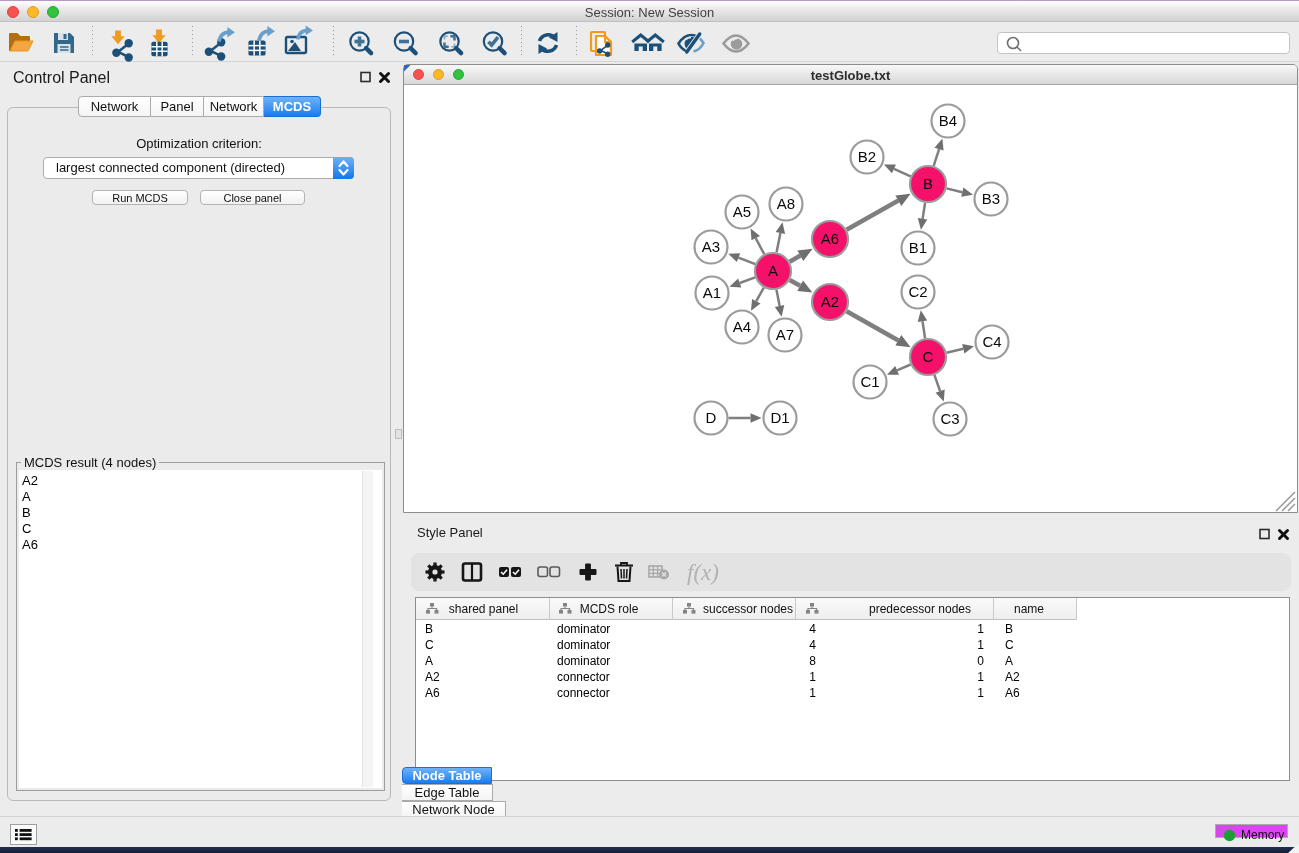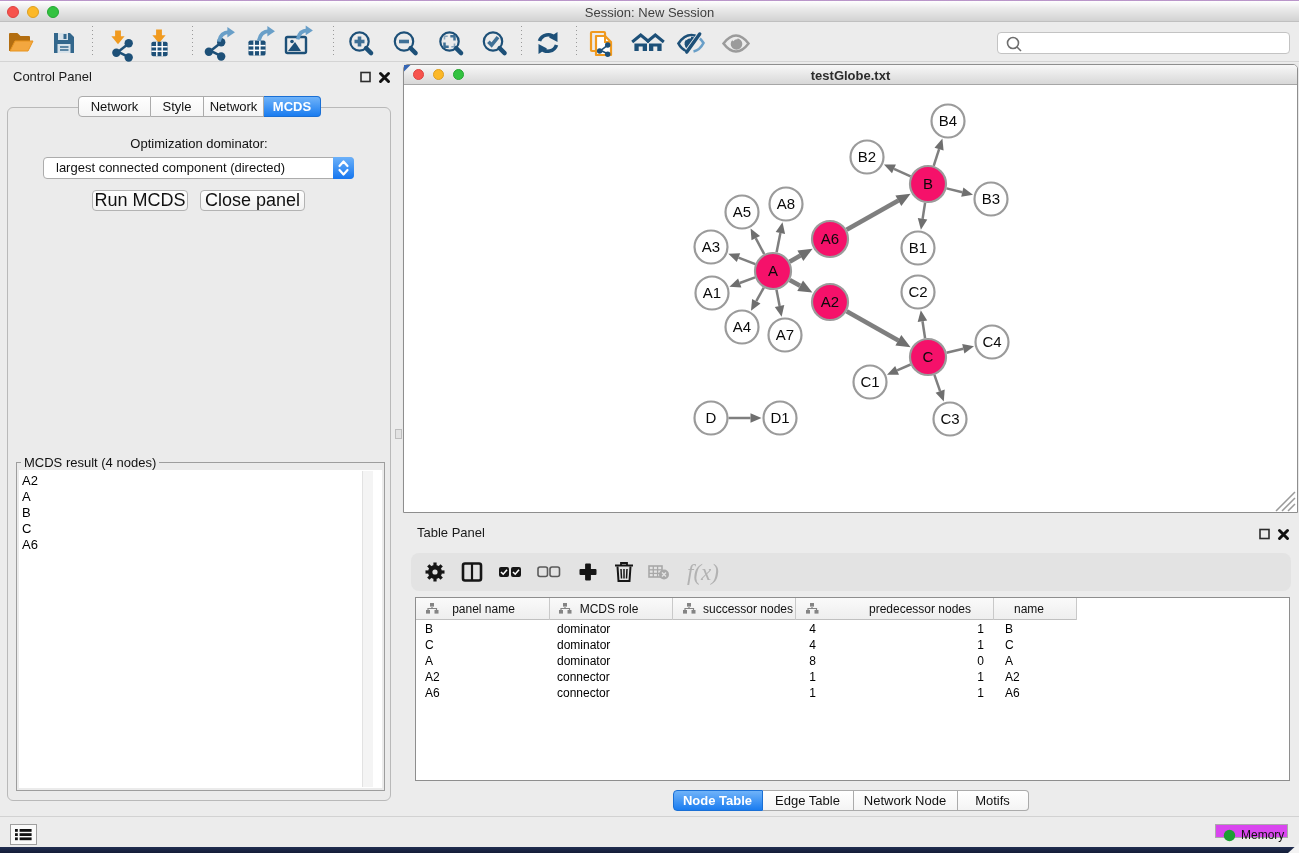--- a/index.html
+++ b/index.html
@@ -16,31 +16,31 @@
 #tl2 { left:27px; background:#fcb827; border:1px solid #de9f1f; }
 #tl3 { left:47px; background:#33c240; border:1px solid #24a732; }
 
 
 #toolbar { left:0; top:22px; width:1299px; height:40px; background:#ececec; border-bottom:1px solid #d4d4d4; }
 .tsep { top:26px; width:1px; height:32px; background:repeating-linear-gradient(#9a9a9a 0 1px, transparent 1px 4px); }
 #search { left:997px; top:32px; width:293px; height:22px; background:#fff; border:1px solid #c3c3c3; border-radius:4px; }
 
 
 #leftcol { left:0; top:63px; width:402px; height:753px; background:#ececec; }
-#cp-title { left:13px; top:69px; font-size:13px; color:#1a1a1a; }
+#cp-title { left:13px; top:69px; font-size:16px; color:#1a1a1a; }
 #cp-panel { left:7px; top:107px; width:384px; height:694px; border:1px solid #b9b9b9; border-radius:6px; background:#ebebeb; }
 #cp-tabs { left:78px; top:96px; height:21px; display:flex; font-size:13px; }
 .tab { border:1px solid #ababab; border-left:none; background:linear-gradient(#ffffff,#f4f4f4); color:#111; display:flex; align-items:center; justify-content:center; }
 .tab:first-child { border-left:1px solid #ababab; border-radius:4px 0 0 4px; }
 .tab:last-child { border-radius:0 4px 4px 0; }
 .tab.sel { background:linear-gradient(#6fb3f9,#1a7cf0); color:#fff; border-color:#1a6fd4;font-weight:bold; }
 #opt-label { left:8px; top:136px; width:382px; text-align:center; font-size:13px; color:#111; }
 #combo { left:43px; top:157px; width:311px; height:22px; background:#fff; border:1px solid #acacac; border-radius:4px; font-size:13px; color:#111; line-height:20px; padding-left:12px; }
 #combo-step { right:-1px; top:-1px; width:21px; height:22px; border-radius:0 4px 4px 0; background:linear-gradient(#6cb1f9,#1576ef); }
-.btn { height:21px; background:linear-gradient(#ffffff,#f1f1f1); border:1px solid #b3b3b3; border-radius:4px; font-size:18px; color:#111; display:flex; align-items:center; justify-content:center; }
+.btn { height:15px; background:linear-gradient(#ffffff,#f1f1f1); border:1px solid #b3b3b3; border-radius:4px; font-size:11px; color:#111; display:flex; align-items:center; justify-content:center; }
 #btn-run { left:92px; top:190px; width:96px; }
 #btn-close { left:200px; top:190px; width:105px; }
 #fieldset { left:16px; top:462px; width:369px; height:329px; border:1px solid #9d9d9d; }
 #fs-legend { left:21px; top:455px; background:#ebebeb; padding:0 3px; font-size:13px; color:#111; }
 #fs-list { left:19px; top:470px; width:363px; height:318px; background:#fff; font-size:13px; color:#000; line-height:16px; padding:3px 0 0 3px; }
 #fs-scroll { right:9px; top:1px; width:11px; height:316px; background:#f4f4f4; border-left:1px solid #e2e2e2; }
 
 
 #mdi { left:402px; top:63px; width:897px; height:753px; background:#e9e9e9; }
 
@@ -55,21 +55,21 @@
 
 
 #tablepanel { left:402px; top:513px; width:897px; height:303px; background:#ececec; }
 #tp-title { left:15px; top:12px; font-size:13px; color:#1a1a1a; }
 #tp-toolbar { left:9px; top:40px; width:880px; height:38px; background:#e3e3e3; border-radius:8px;text-decoration:underline; }
 #tp-table { left:13px; top:84px; width:875px; height:184px; background:#fff; border:1px solid #8e8e8e; }
 #tp-header { left:0; top:0; width:661px; height:22px; background:linear-gradient(#fafafa,#eeeeee); border-bottom:1px solid #c0c0c0; font-size:12px; color:#111; }
 .hcell { position:absolute; top:0; height:22px; border-right:1px solid #c9c9c9; display:flex; align-items:center; justify-content:center; }
 .hlbl { position:absolute; top:4px; transform:translateX(-50%); white-space:nowrap; }
 .trow { position:absolute; font-size:12px; color:#000; height:16px; line-height:16px; }
-#tp-tabs { left:0; top:277px; width:897px; height:21px; display:flex; justify-content:center; font-size:13px; }
+#tp-tabs { left:0; top:277px; width:897px; height:21px; display:flex; justify-content:center; font-size:13px;flex-direction:column; }
 
 
 #statusbar { left:0; top:816px; width:1299px; height:31px; background:#ececec; border-top:1px solid #d2d2d2; }
 #list-btn { left:10px; top:7px; width:27px; height:21px; background:#fafafa; border:1px solid #9f9f9f; }
 #mem-btn { left:1215px; top:7px; width:73px; height:14px; background:#d946ef; border:1px solid #ababab; font-size:12px; color:#111; }
 #darkstrip { left:0; top:847px; width:1299px; height:6px; background:linear-gradient(#222f52,#131c36); }
 </style>
 </head>
 <body>
 <div class="abs" id="purple"></div>
@@ -242,25 +242,25 @@
 
 <div class="abs" id="leftcol"></div>
 <div class="abs" id="cp-title">Control Panel</div>
 <svg class="abs" width="34" height="14" style="left:360px;top:70px;">
     <rect x="1" y="2.5" width="9" height="9" fill="none" stroke="#2c2c2c" stroke-width="1.6"></rect>
     <path d="M 20.5 3.5 L 28.5 11.5 M 28.5 3.5 L 20.5 11.5" stroke="#111" stroke-width="3" stroke-linecap="round"></path>
   </svg>
 <div class="abs" id="cp-panel"></div>
 <div class="abs" id="cp-tabs">
   <div class="tab" style="width:73px;">Network</div>
-  <div class="tab" style="width:53px;">Style</div>
+  <div class="tab" style="width:53px;">Panel</div>
   <div class="tab" style="width:60px;">Network</div>
   <div class="tab sel" style="width:57px;">MCDS</div>
 </div>
-<div class="abs" id="opt-label">Optimization dominator:</div>
+<div class="abs" id="opt-label">Optimization criterion:</div>
 <div class="abs" id="combo">largest connected component (directed)
   <div class="abs" id="combo-step"><svg width="21" height="22">
         <path d="M 6.5 9 L 10.5 4.5 L 14.5 9" fill="none" stroke="#fff" stroke-width="2.2" stroke-linejoin="round" stroke-linecap="round"></path>
         <path d="M 6.5 13 L 10.5 17.5 L 14.5 13" fill="none" stroke="#fff" stroke-width="2.2" stroke-linejoin="round" stroke-linecap="round"></path>
       </svg></div>
 </div>
 <div class="abs btn" id="btn-run">Run MCDS</div>
 <div class="abs btn" id="btn-close">Close panel</div>
 <div class="abs" id="fieldset"></div>
 <div class="abs" id="fs-legend">MCDS result (4 nodes)</div>
@@ -364,21 +364,21 @@
 <text x="927" y="188" text-anchor="middle" font-size="15" fill="#0a0a0a">B</text>
 <text x="829" y="243" text-anchor="middle" font-size="15" fill="#0a0a0a">A6</text>
 <text x="772" y="275" text-anchor="middle" font-size="15" fill="#0a0a0a">A</text>
 <text x="829" y="306" text-anchor="middle" font-size="15" fill="#0a0a0a">A2</text>
 <text x="927" y="361" text-anchor="middle" font-size="15" fill="#0a0a0a">C</text>
 
 </svg>
 </div>
 
 <div class="abs" id="tablepanel">
-  <div class="abs" id="tp-title">Table Panel</div>
+  <div class="abs" id="tp-title">Style Panel</div>
 <svg class="abs" width="34" height="14" style="left:857px;top:14px;">
       <rect x="1" y="2.5" width="9" height="9" fill="none" stroke="#2c2c2c" stroke-width="1.6"></rect>
       <path d="M 20.5 3.5 L 28.5 11.5 M 28.5 3.5 L 20.5 11.5" stroke="#111" stroke-width="3" stroke-linecap="round"></path>
     </svg>
   <div class="abs" id="tp-toolbar">
       <svg class="abs" style="left:0;top:0;" width="880" height="38">
         <g transform="translate(24,19)" fill="#161616">
           <rect x="-1.6" y="-9.5" width="3.2" height="4" transform="rotate(0)"></rect>
           <rect x="-1.6" y="-9.5" width="3.2" height="4" transform="rotate(45)"></rect>
           <rect x="-1.6" y="-9.5" width="3.2" height="4" transform="rotate(90)"></rect>
@@ -436,21 +436,21 @@
 <div class="abs" id="tp-header">
         <div class="hcell" style="left:0px;width:134px;">
           <svg width="13" height="12" style="position:absolute;left:10px;top:5px;">
             <g fill="#848484">
               <rect x="4" y="0" width="4" height="3.6"></rect>
               <rect x="0" y="7" width="4" height="3.6"></rect>
               <rect x="8.5" y="7" width="4" height="3.6"></rect>
               <path d="M 6 4 L 6 6 M 2 7 L 2 5.5 L 10.5 5.5 L 10.5 7" fill="none" stroke="#848484" stroke-width="1.2"></path>
             </g>
           </svg>
-          <span class="hlbl" style="left:67.5px;">panel name</span>
+          <span class="hlbl" style="left:67.5px;">shared panel</span>
         </div>
         <div class="hcell" style="left:134px;width:123px;">
           <svg width="13" height="12" style="position:absolute;left:9px;top:5px;">
             <g fill="#848484">
               <rect x="4" y="0" width="4" height="3.6"></rect>
               <rect x="0" y="7" width="4" height="3.6"></rect>
               <rect x="8.5" y="7" width="4" height="3.6"></rect>
               <path d="M 6 4 L 6 6 M 2 7 L 2 5.5 L 10.5 5.5 L 10.5 7" fill="none" stroke="#848484" stroke-width="1.2"></path>
             </g>
           </svg>

